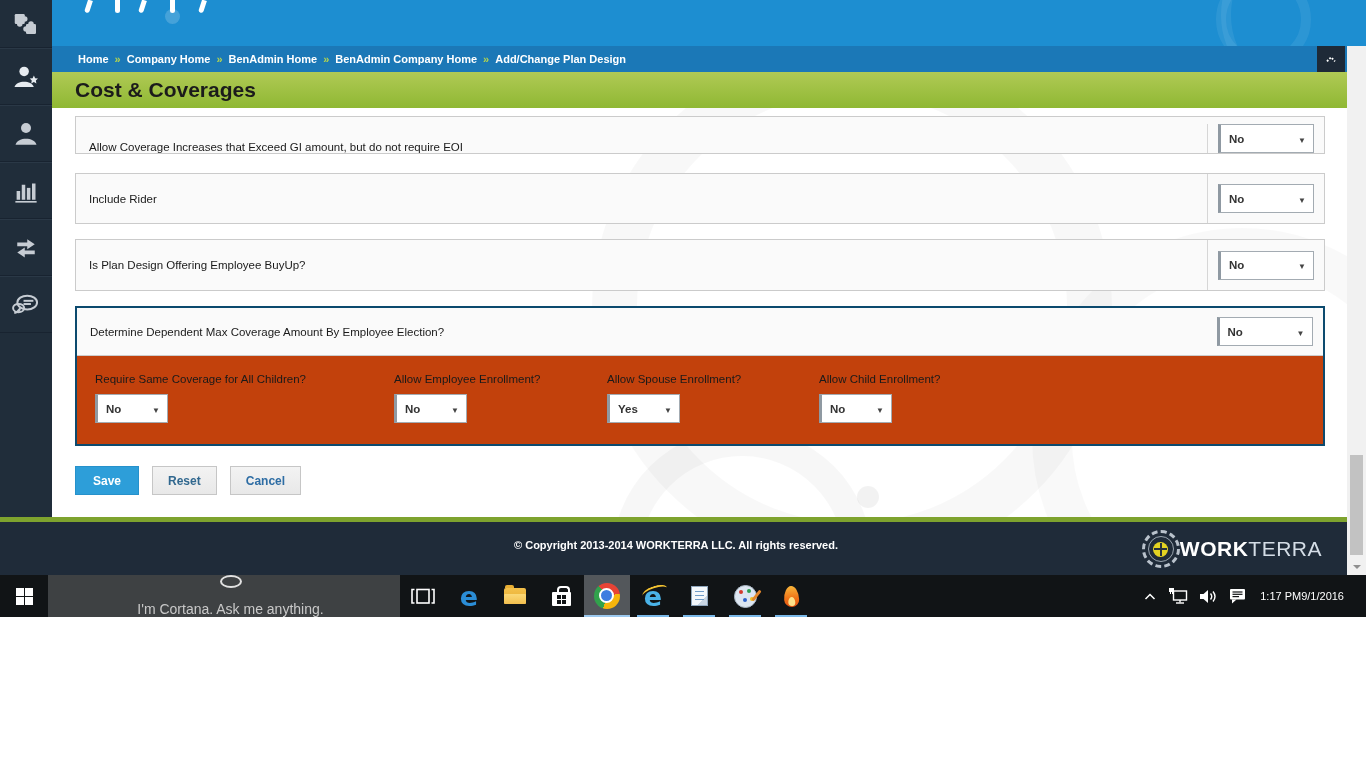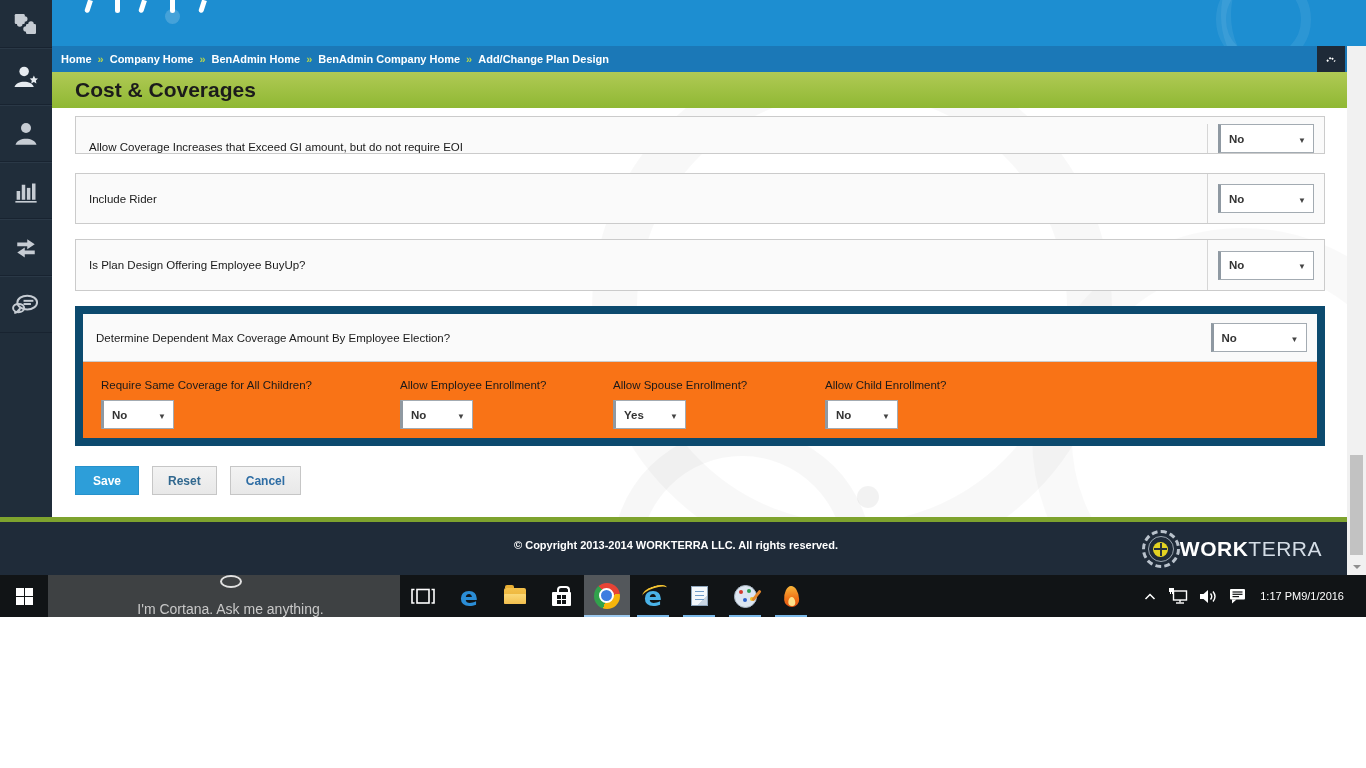--- a/index.html
+++ b/index.html
@@ -12,21 +12,21 @@
   .sb-cell { border-top:1px solid #2a3846; }
   .sb-cell:first-child { border-top:none; height:48px; }
 
   
   .topbar { position:absolute; left:52px; top:0; width:1314px; height:46px; background:#1d8ed1; overflow:hidden; z-index:4; }
   .frag { position:absolute; top:0; width:5px; height:13px; background:#fff; border-radius:0 0 3px 3px; }
   .hdr-dot { position:absolute; left:113px; top:9px; width:15px; height:15px; border-radius:50%; background:rgba(255,255,255,.18); }
   .hdr-ring { position:absolute; border-radius:50%; border:10px solid rgba(255,255,255,.07); }
 
   
-  .breadbar { position:absolute; left:52px; top:46px; width:1295px; height:26px; background:#1b78b7; display:flex; align-items:center; padding-left:9px; z-index:5; }
+  .breadbar { position:absolute; left:52px; top:46px; width:1295px; height:26px; background:#1b78b7; display:flex; align-items:center; padding-left:26px; z-index:5; }
   .crumbs { display:flex; align-items:center; gap:6px; font-size:11px; font-weight:bold; color:#fff; white-space:nowrap; }
   .crumb { color:#fff; cursor:pointer; }
   .sep { color:#b4d44e; }
   .collapse-btn { position:absolute; right:2px; top:0; width:28px; height:26px; background:#1e2a38; display:grid; place-items:center; cursor:pointer; }
 
   
   .pagebar { position:absolute; left:52px; top:72px; width:1295px; height:36px; background:linear-gradient(#b0ca55,#8fb833); display:flex; align-items:center; padding-left:23px; z-index:5; }
   .page-title { font-size:21px; color:#1b1b1b; }
 
   
@@ -38,21 +38,21 @@
   .h38 { height:38px; } .h51 { height:51px; } .h52 { height:52px; }
   .row-label { flex:1; display:flex; align-items:center; padding-left:13px; font-size:11.5px; color:#1a1a1a; }
   .row-cell { width:117px; border-left:1px solid #d6d6d6; display:flex; align-items:center; justify-content:center; }
   .mb19 { margin-bottom:19px;align-items:flex-end; } .mb15 { margin-bottom:15px; }
 
   .select { height:29px; background:#fff; border:1px solid #a3abb2; border-left:3px solid #8f99a2; display:flex; align-items:center; justify-content:space-between; padding:0 7px 0 8px; font-size:11.5px; font-weight:bold; color:#333; cursor:pointer; }
   .main-select { width:96px; }
   .q-select { width:73px; }
   .sel-arrow::before { content:"▼"; font-size:8px; color:#444; }
 
-  .highlight-box { border:8px solid #0c4a6e; background:#f97316; height:140px; margin-bottom:20px; }
+  .highlight-box { border:2px solid #0c4a6e; background:#c2410c; height:140px; margin-bottom:20px; }
   .hl-row { display:flex; align-items:stretch; background:#fafafa; border-bottom:1px solid #ccc; height:48px; }
   .questions { display:flex; padding:17px 0 0 18px; }
   .q { display:flex; flex-direction:column; }
   .q1 { width:299px; } .q2 { width:213px; } .q3 { width:212px; } .q4 { flex:1; }
   .q-label { font-size:11.5px; color:#1a1a1a; margin-bottom:9px; }
 
   .btn-row { display:flex; gap:13px; margin-top:20px; }
   .btn { height:29px; display:flex; align-items:center; justify-content:center; font-size:12px; font-weight:bold; border:1px solid #c6c6c6; background:linear-gradient(#f3f3f3,#e8e8e8); color:#31688f; padding:0 15px; cursor:pointer; }
   .btn-save { background:#2d9ed9; border-color:#2691cb; color:#fff; padding:0 17px; }
   .btn-cancel { color:#2e6da4; }

